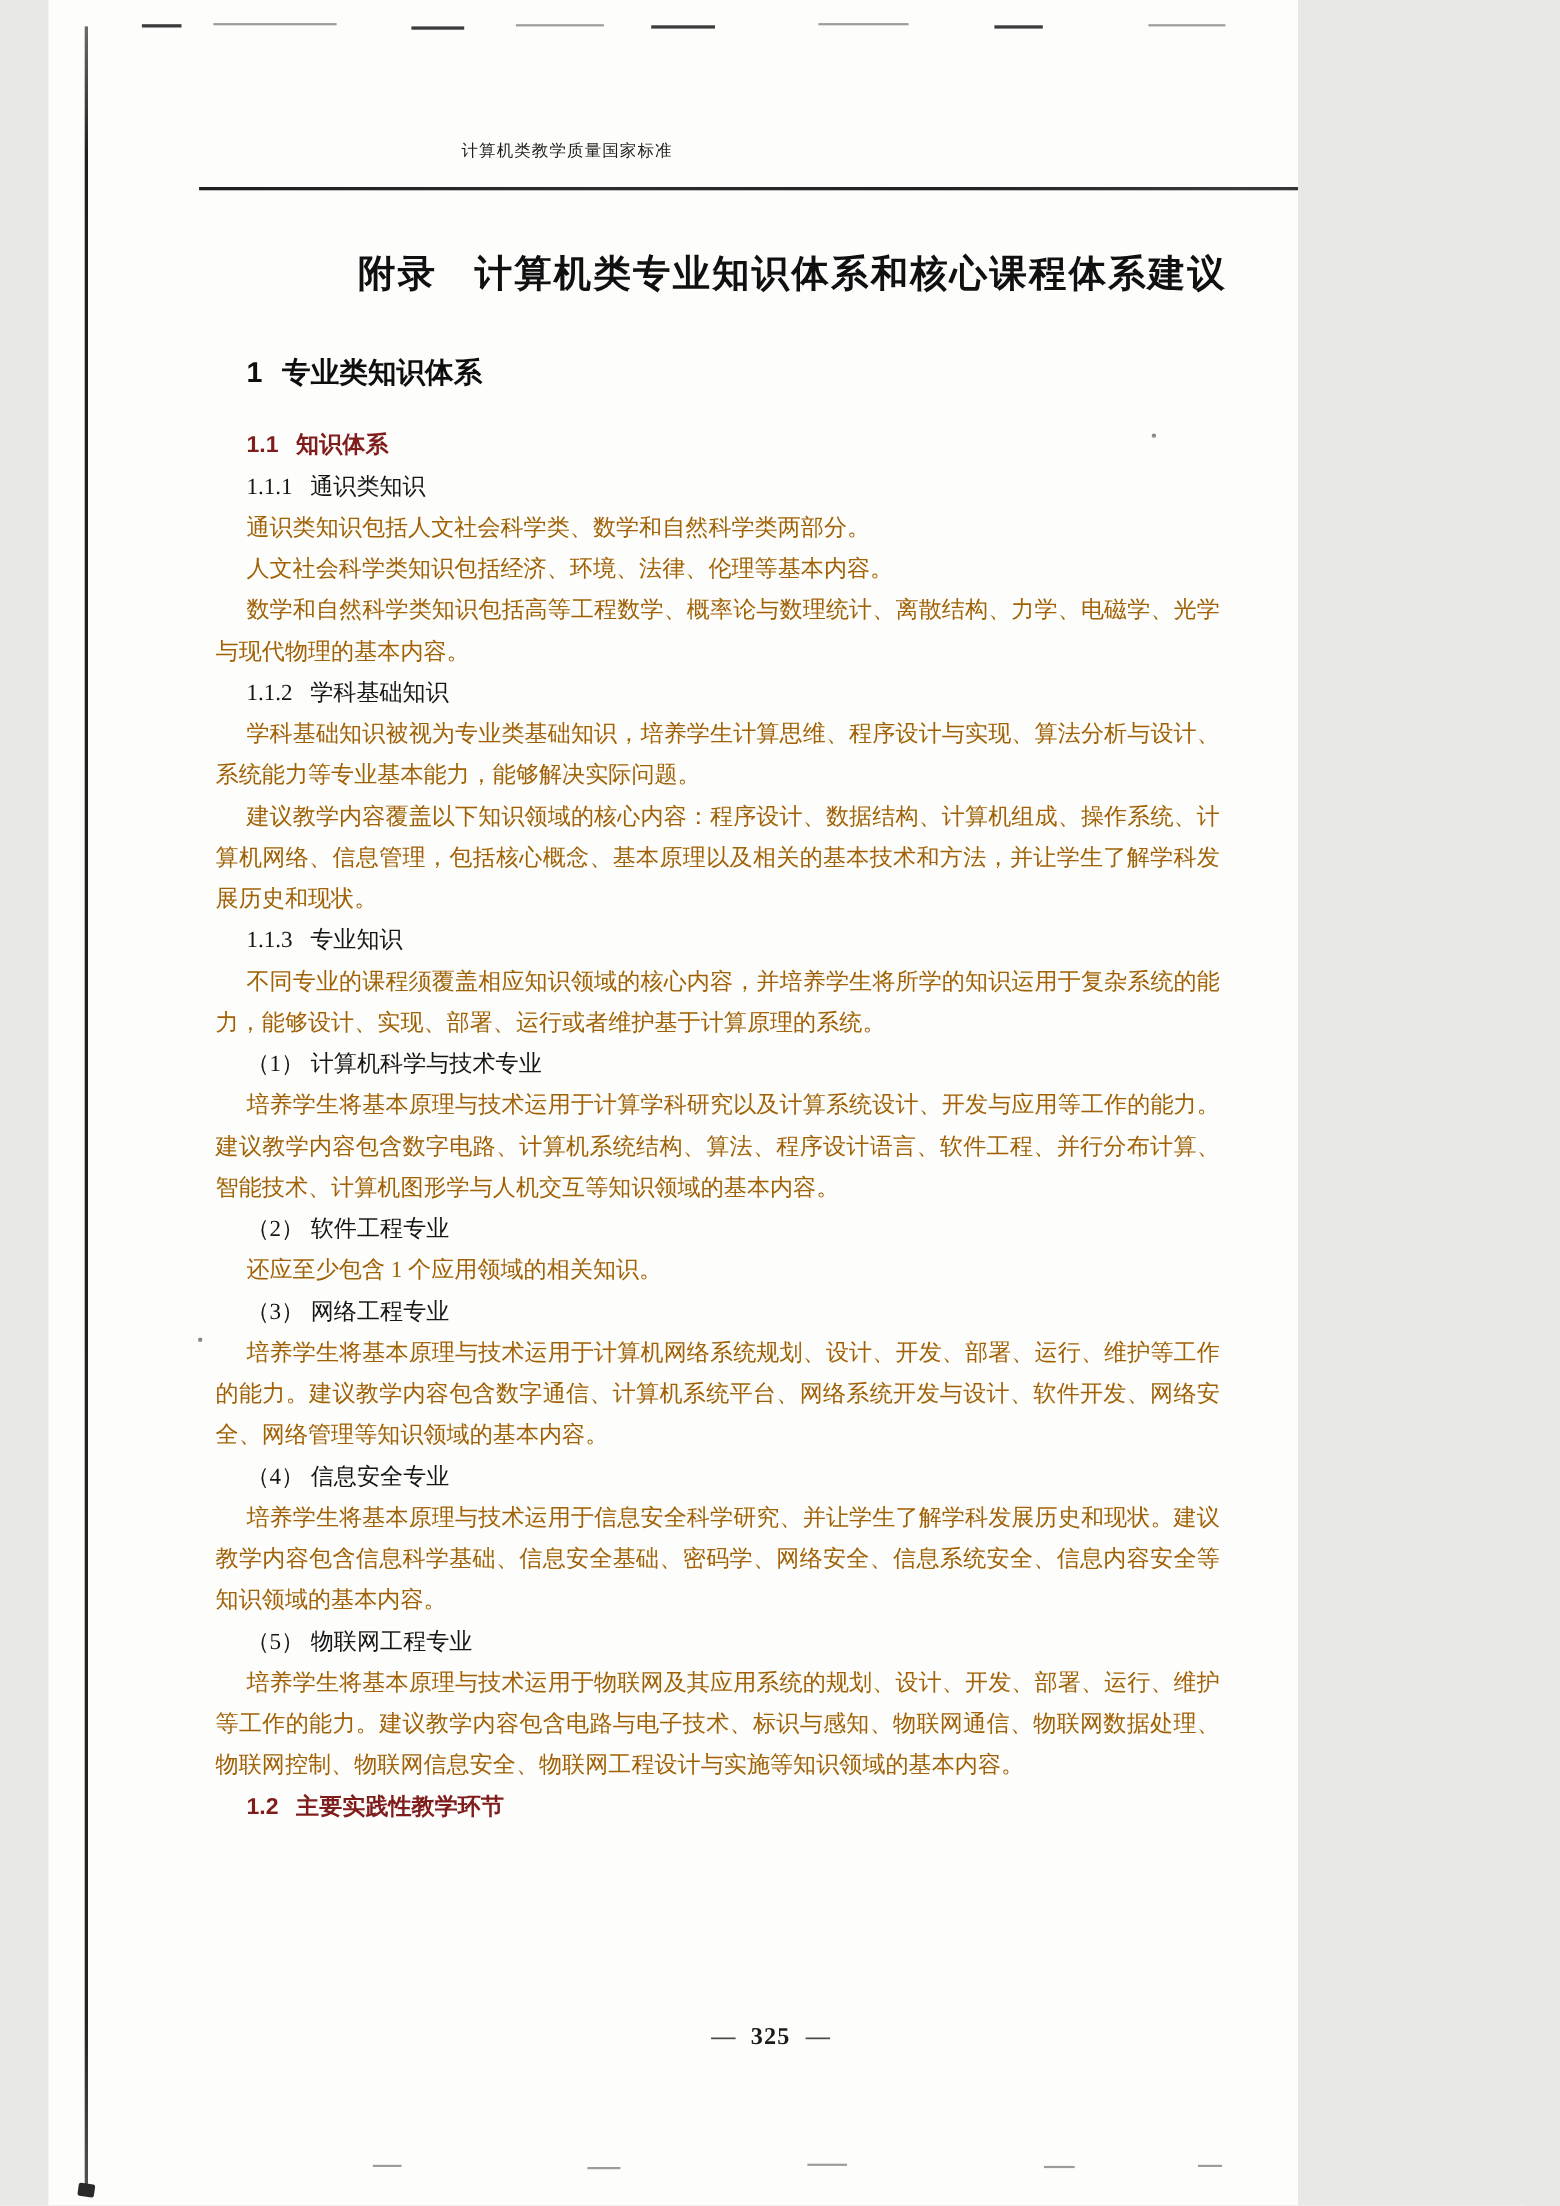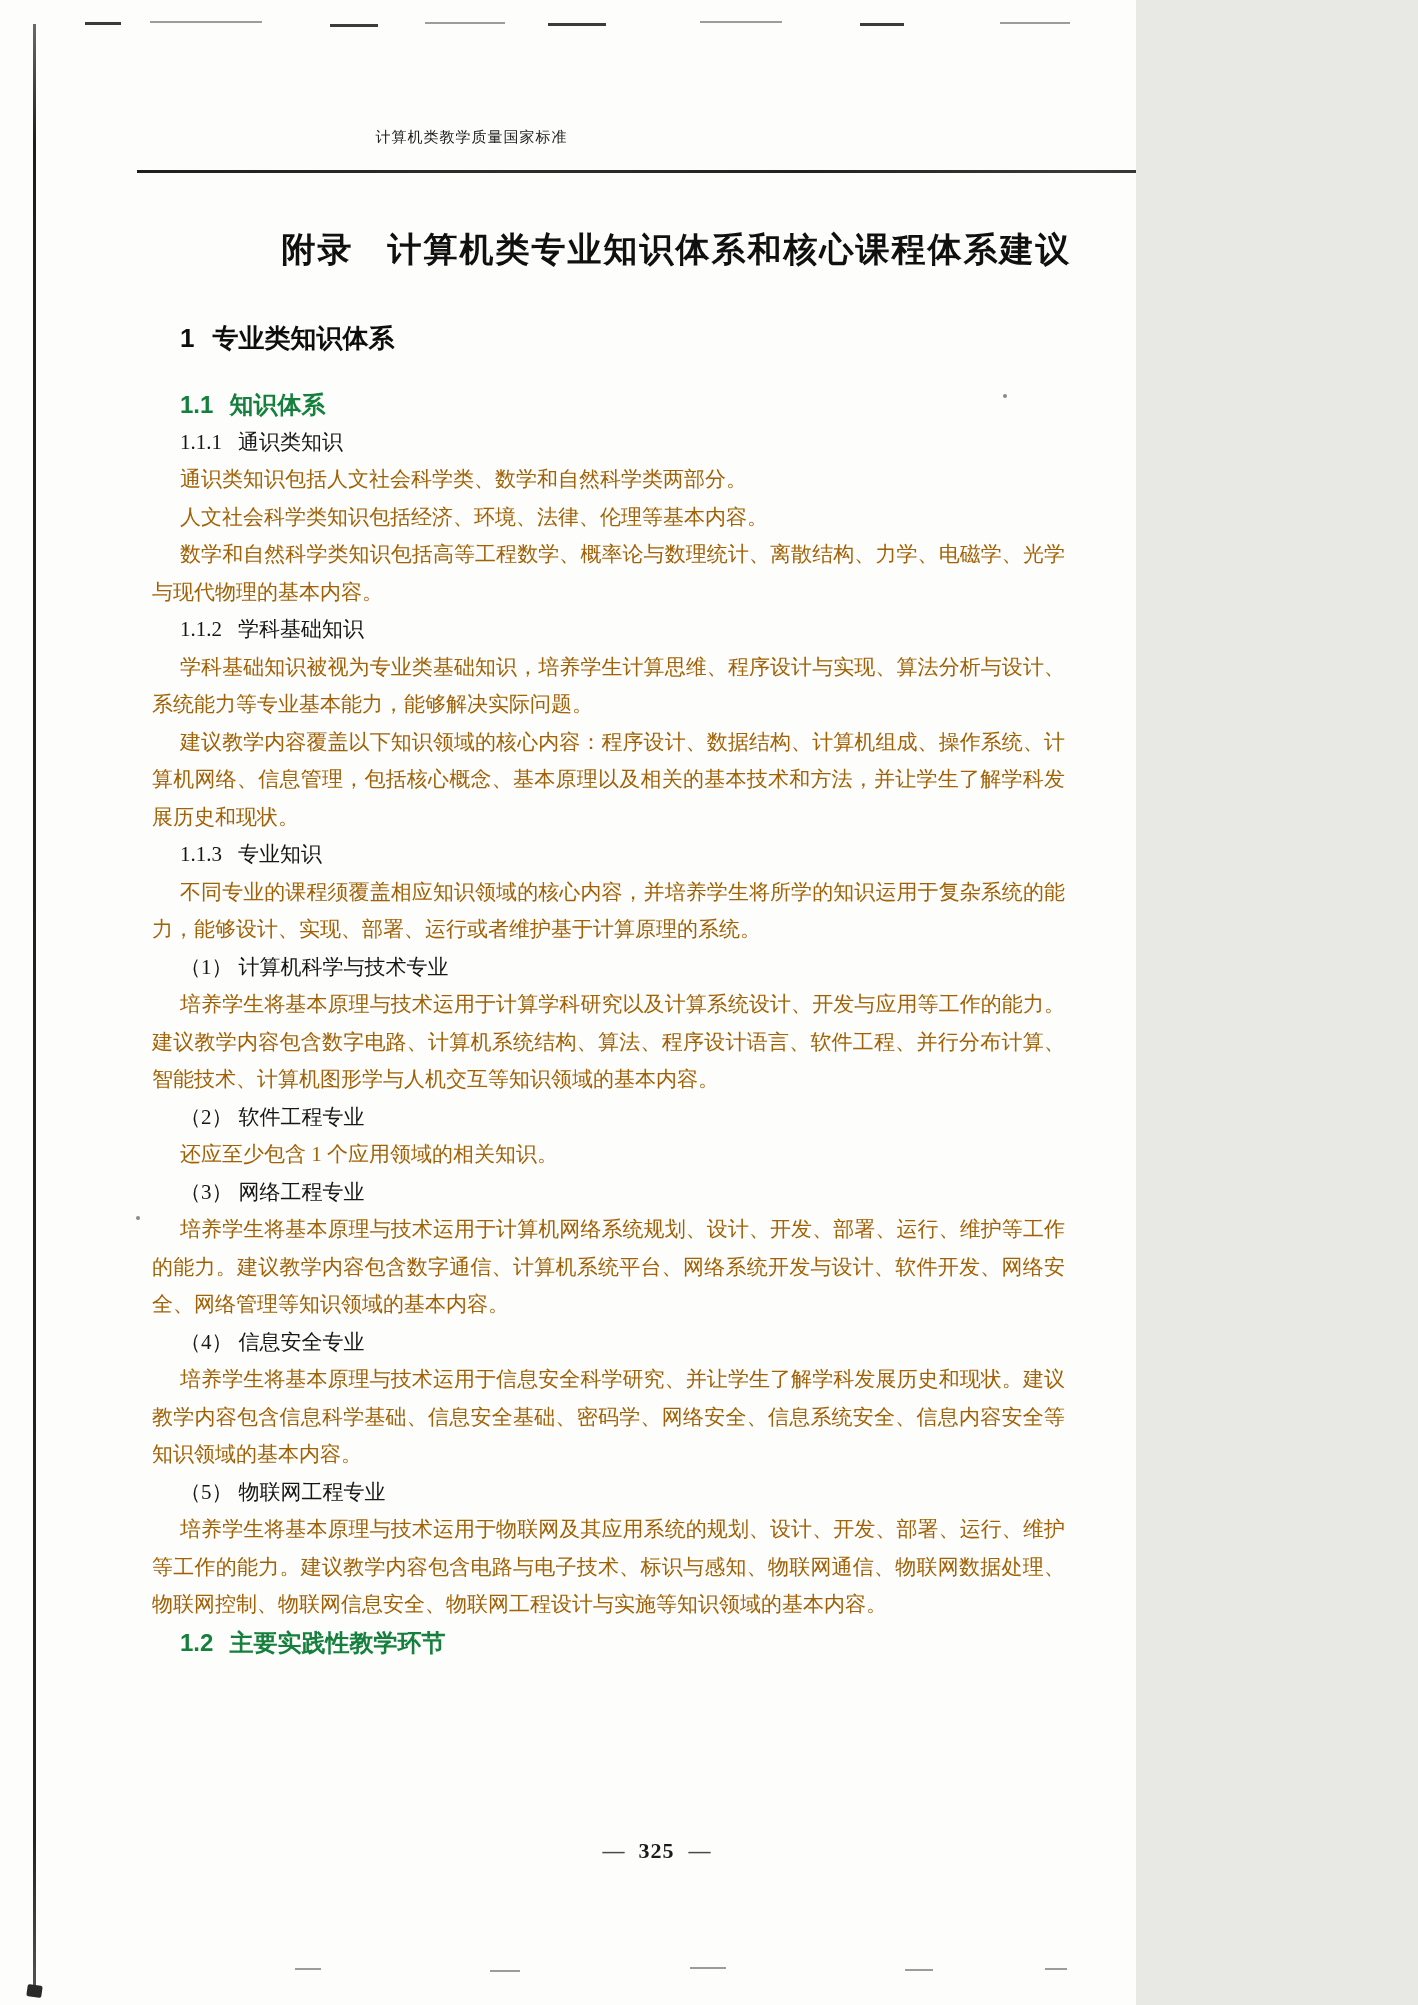--- a/index.html
+++ b/index.html
@@ -3,20 +3,21 @@
 <meta charset="utf-8">
 <style>
   html,body{margin:0;padding:0;background:#e8e8e4;}
   .page{
     position:relative;
     width:1136px;height:2005px;
     background:#fdfdfb;
     overflow:hidden;
     color:#161616;
     font-family:"Liberation Serif","DejaVu Serif",serif;
+    margin-left:44px;
   }
   
   .edge-line{
     position:absolute;left:33px;top:24px;width:3px;height:1972px;
     background:linear-gradient(#6a6a6a,#1e1e1e 6%,#232323 92%,#555);
   }
   .dash{position:absolute;height:3px;background:#3c3c3c;}
   .dash.light{background:#9c9c9c;height:2px;}
   .speck{position:absolute;width:4px;height:4px;border-radius:50%;background:#8a8a8a;}
   .blob{position:absolute;left:27px;top:1985px;width:15px;height:12px;background:#2a2a2a;border-radius:2px;transform:rotate(8deg);}
@@ -50,21 +51,21 @@
     font-weight:bold;font-size:26px;line-height:36px;
     padding-left:28px;color:#0e0e0e;
   }
   .h1 .hgap{margin-left:18px;}
   .flow{margin-top:30px;}
   .flow > *{margin:0;line-height:37.5px;}
   .sec{padding-left:28px;font-size:21px;}
   .sec .t{margin-left:16px;}
   .sec.bold{
     font-family:"Liberation Sans","DejaVu Sans",sans-serif;
-    font-weight:bold;font-size:24px;color:#15803d;
+    font-weight:bold;font-size:21px;color:#7f1d1d;
   }
   .sub{padding-left:28px;font-size:21px;}
   .sub .t{margin-left:6px;}
   .body-p{
     font-size:21px;text-align:justify;text-indent:28px;color:#a16207;
   }
 </style>
 </head>
 <body>
 

